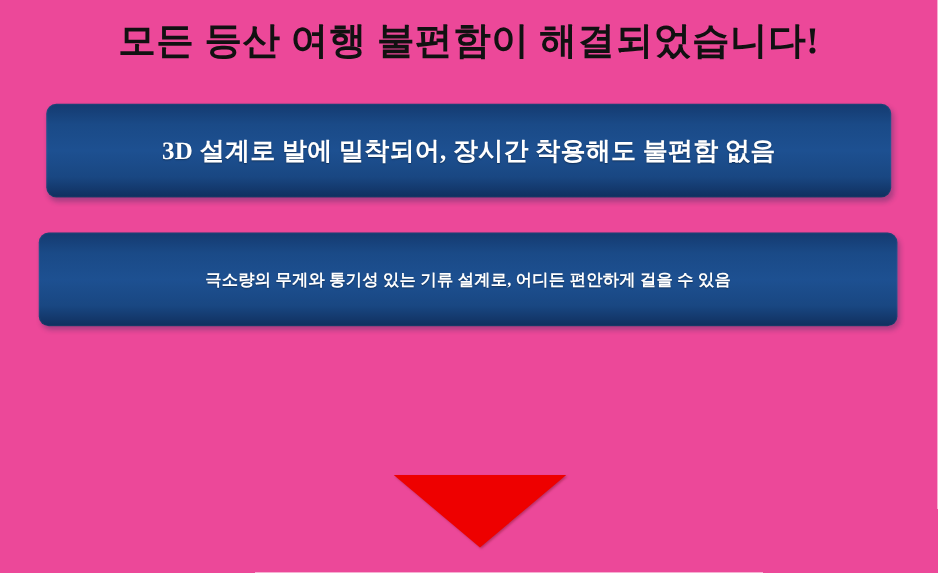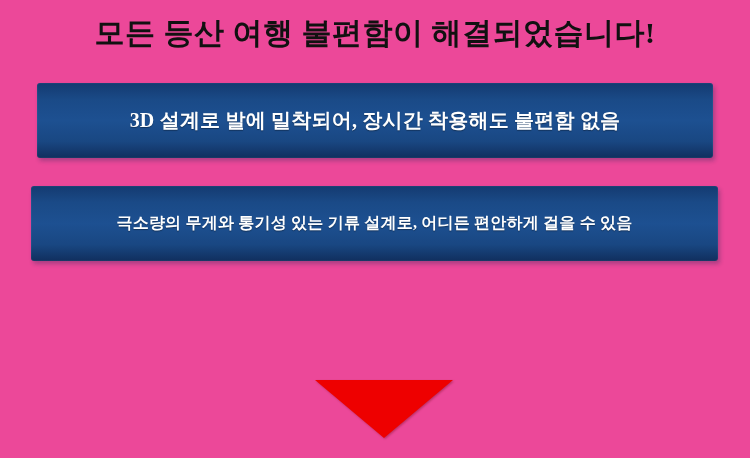--- a/index.html
+++ b/index.html
@@ -32,21 +32,21 @@
     line-height: 38px;
     letter-spacing: 0.5px;
     color: #111111;
     white-space: nowrap;
   }
 
   
   .banner {
     position: absolute;
     box-sizing: border-box;
-    border-radius: 3px;
+    border-radius: 8px;
     background: linear-gradient(180deg,
                 #143a70 0%,
                 #1a4a87 22%,
                 #1d5091 50%,
                 #194782 78%,
                 #102f5e 100%);
     box-shadow: 2px 3px 4px rgba(20, 40, 80, 0.30),
                 inset 0 0 0 1px rgba(255, 255, 255, 0.04);
     display: flex;
     align-items: center;
@@ -69,21 +69,21 @@
     height: 75px;
   }
   #banner-1 .banner-label { font-size: 20px; }
 
   #banner-2 {
     left: 31px;
     top: 186px;
     width: 687px;
     height: 75px;
   }
-  #banner-2 .banner-label { font-size: 16px; }
+  #banner-2 .banner-label { font-size: 13px; }
 
   #banner-3 {
     left: 37px;
     top: 285px;
     width: 676px;
     height: 76px;
   }
   #banner-3 .banner-label { font-size: 20px; }
 
   

